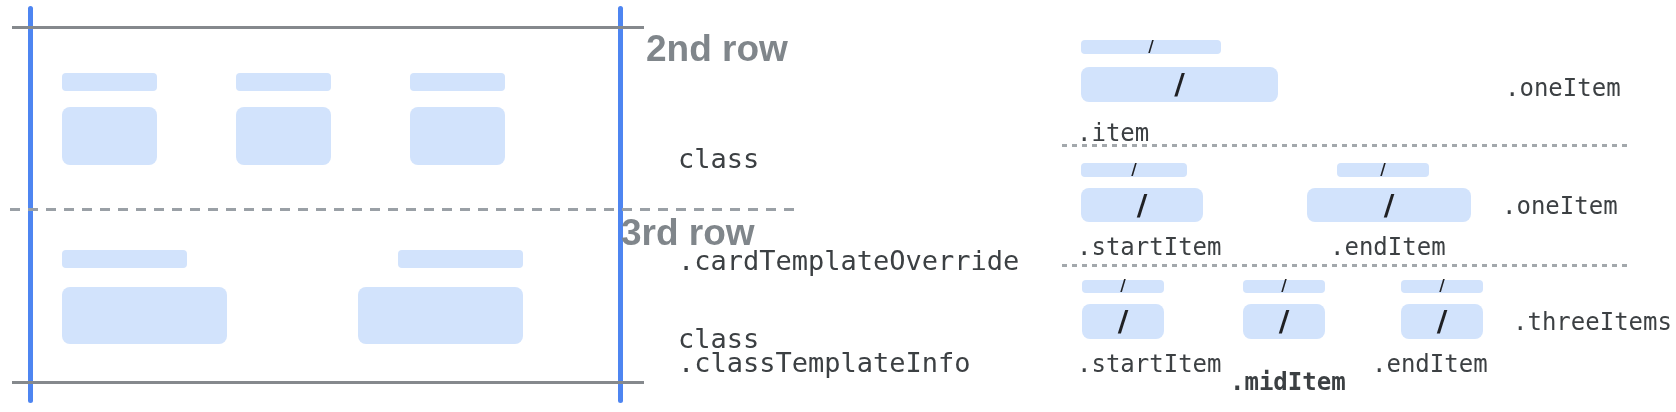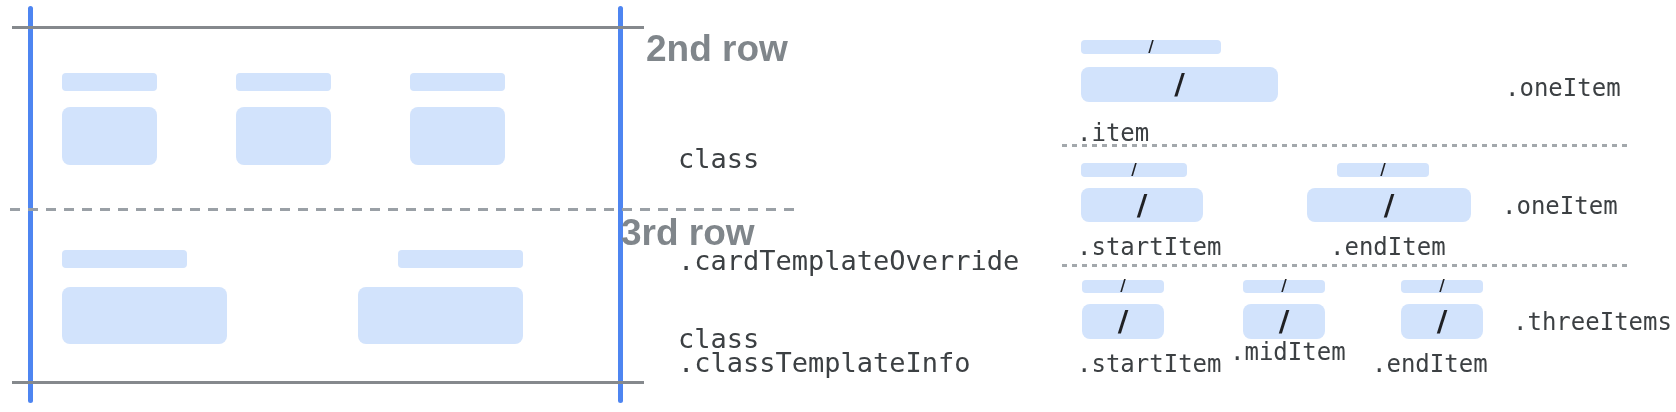--- a/index.html
+++ b/index.html
@@ -111,17 +111,17 @@
     </div>
 
   <div class="mono lbl" style="left:1077px;top:119px;">.item</div>
   <div class="mono lbl" style="left:1505px;top:74px;text-align:right;">.oneItem</div>
 
   <div class="mono lbl" style="left:1077px;top:233px;">.startItem</div>
   <div class="mono lbl" style="left:1330px;top:233px;">.endItem</div>
   <div class="mono lbl" style="left:1502px;top:192px;">.oneItem</div>
 
   <div class="mono lbl" style="left:1077px;top:350px;">.startItem</div>
-  <div class="mono lbl" style="left:1230px;top:338px;">.midItem</div>
+  <div class="mono lbl" style="left:1230px;top:368px;font-weight:bold;">.midItem</div>
   <div class="mono lbl" style="left:1372px;top:350px;">.endItem</div>
   <div class="mono lbl" style="left:1513px;top:308px;">.threeItems</div>
 
 </div>
 
 </body></html>

